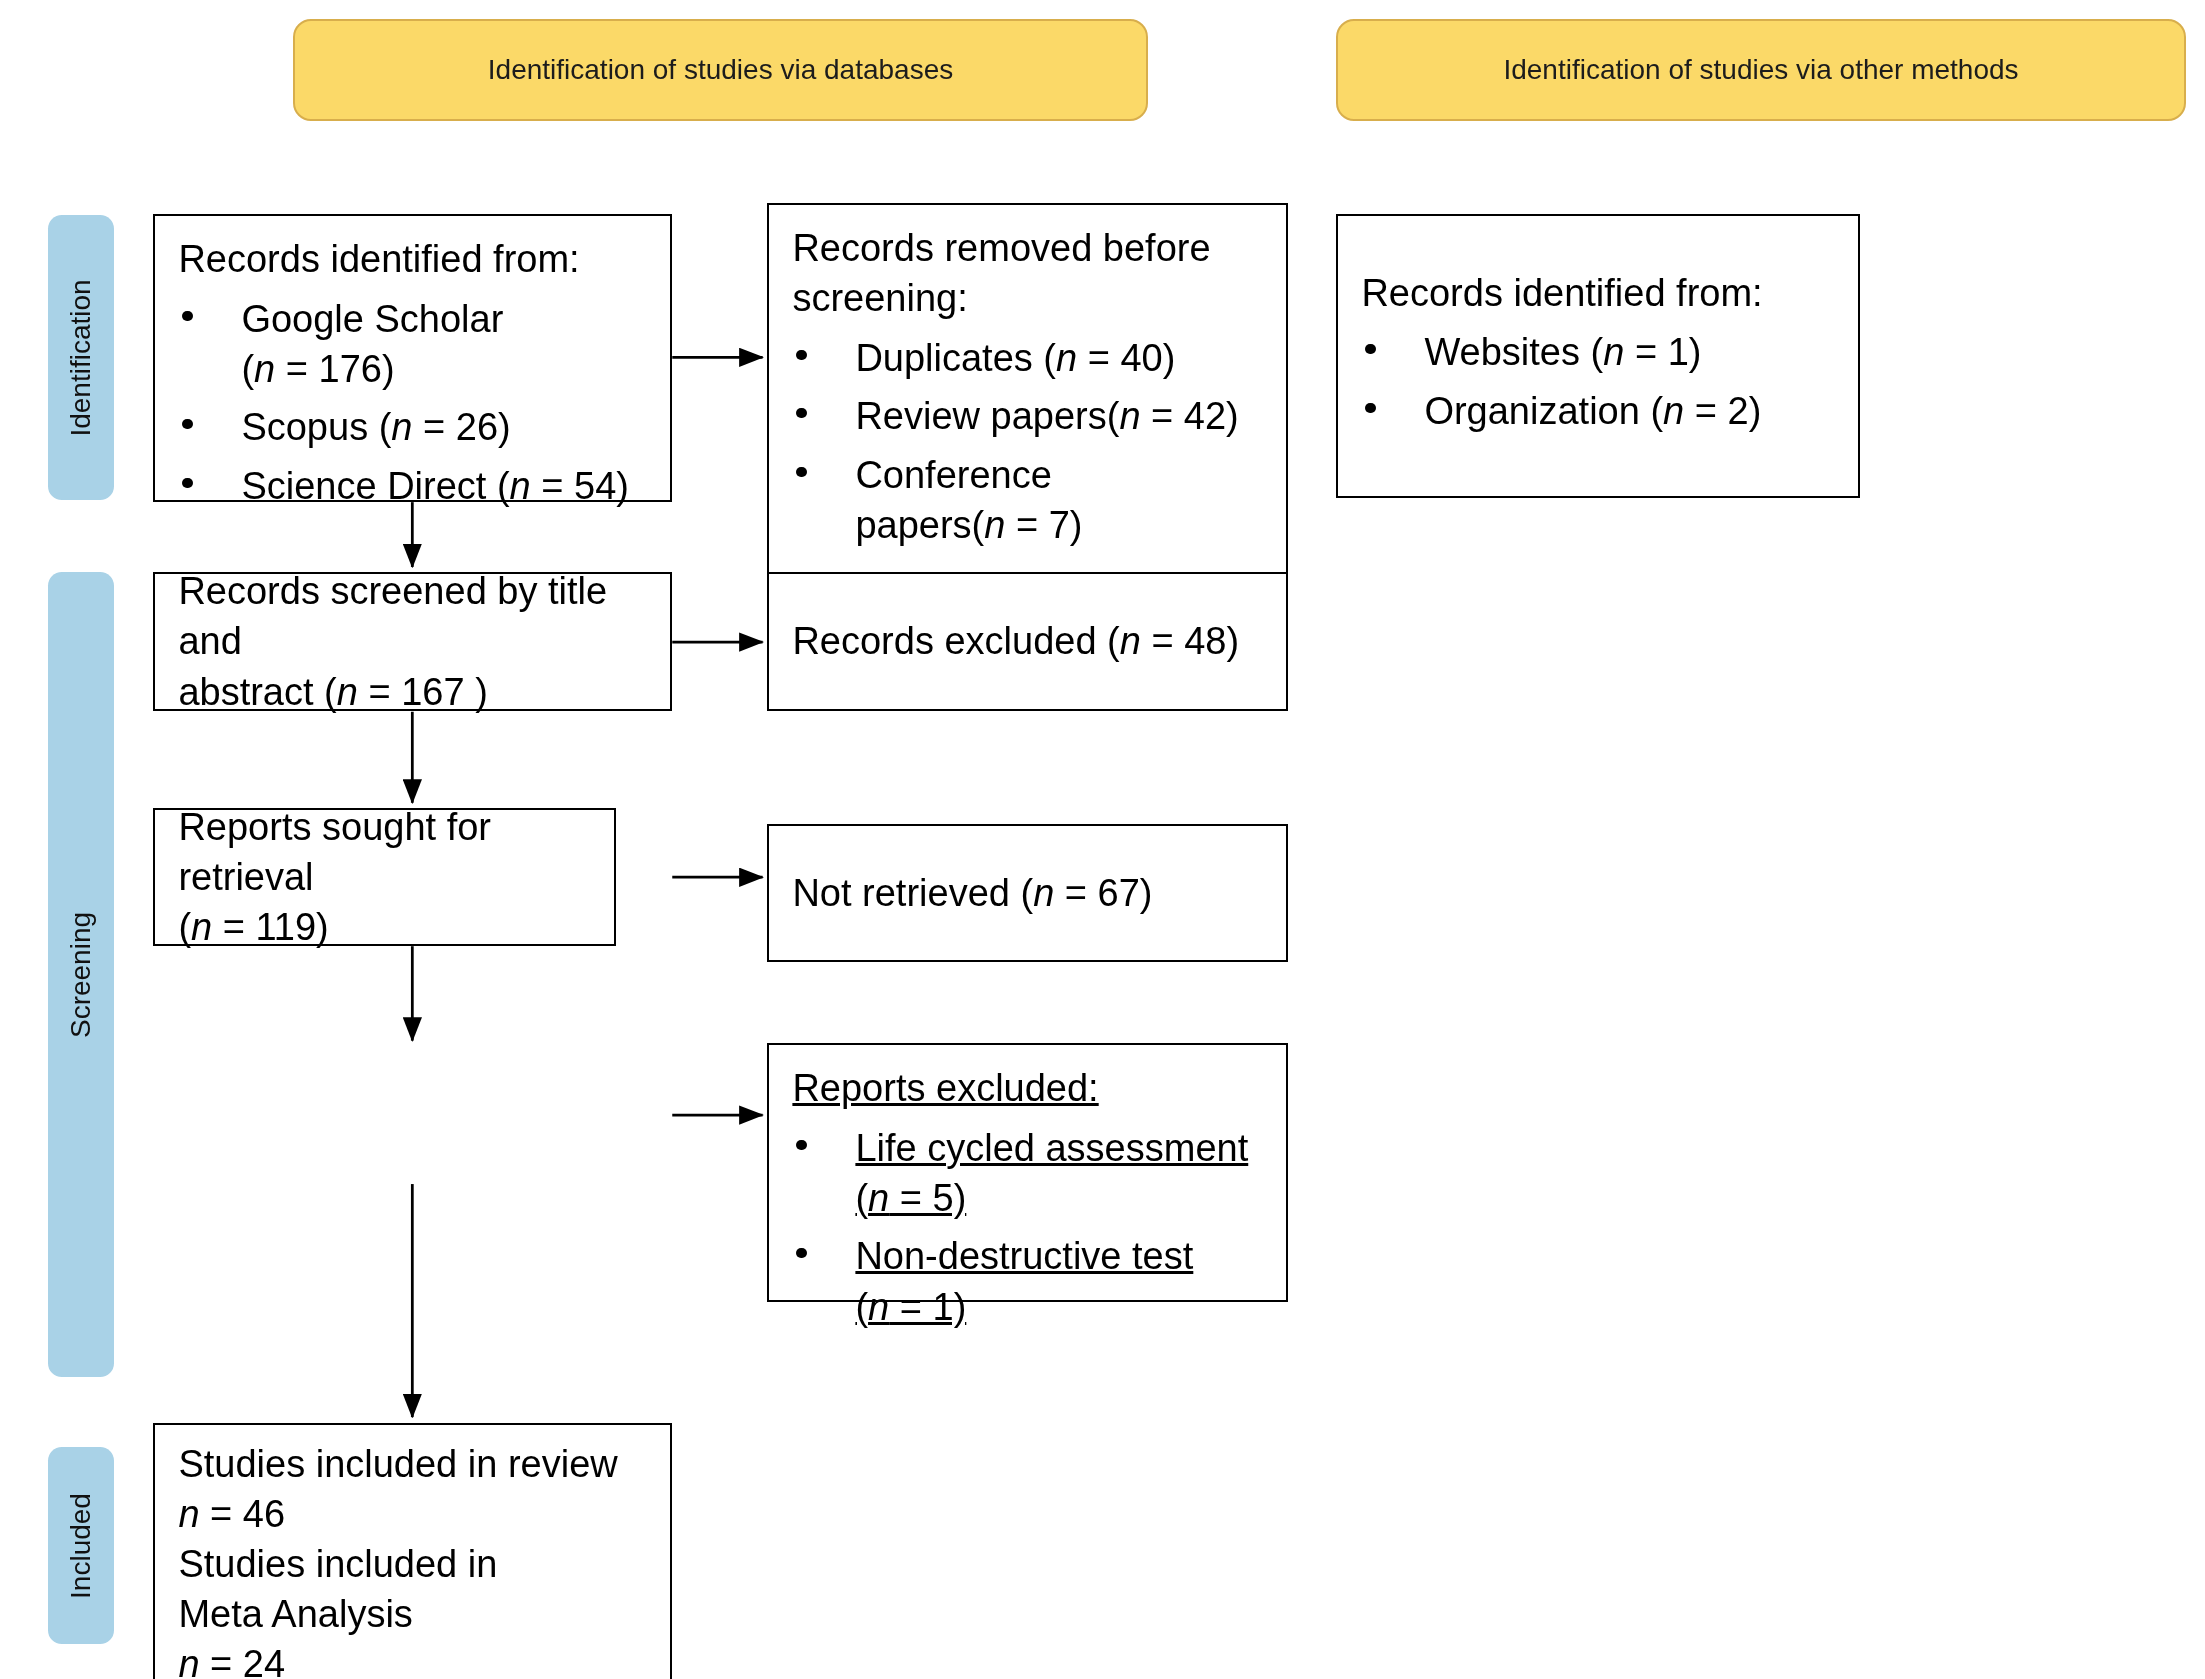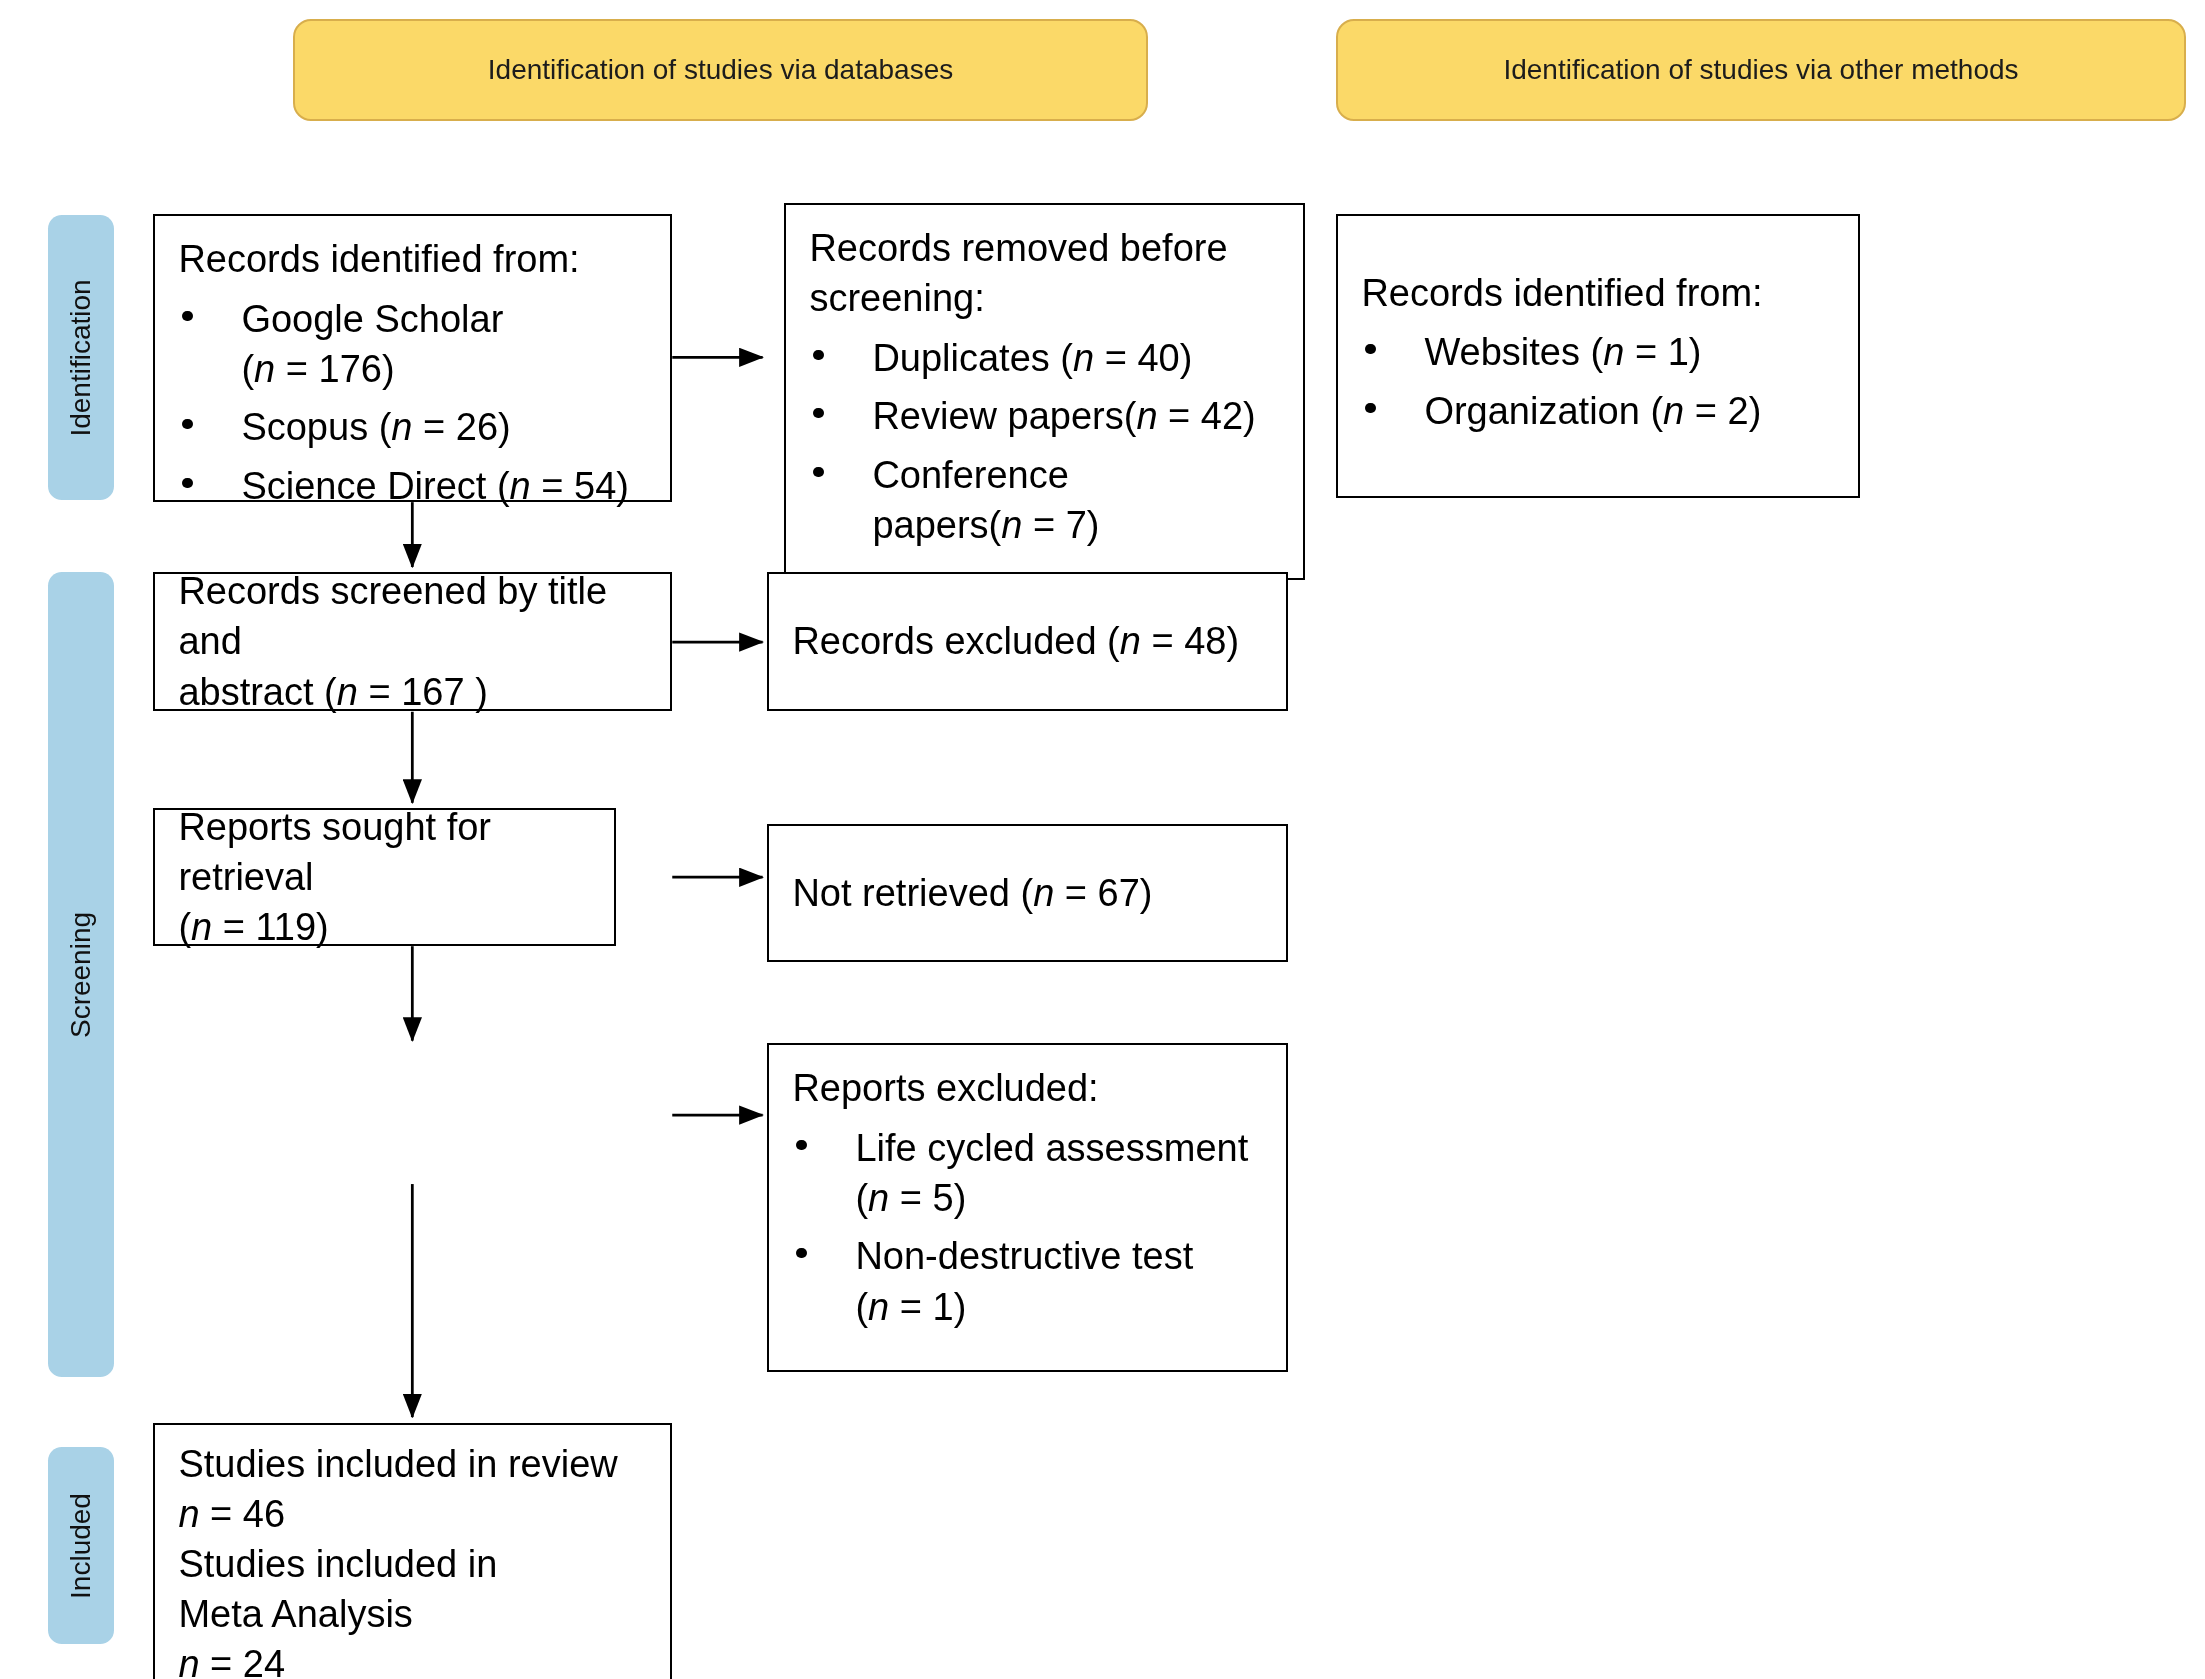--- a/index.html
+++ b/index.html
@@ -133,21 +133,21 @@
   <div class="fbox" style="left:153px; top:214px; width:519px; height:288px;">
     <div class="title">Records identified from:</div>
     <ul>
       <li>Google Scholar
 (<i>n</i> = 176)</li>
       <li>Scopus (<i>n</i> = 26)</li>
       <li>Science Direct (<i>n</i> = 54)</li>
     </ul>
   </div>
 
-  <div class="fbox" style="left:767px; top:203px; width:521px; height:377px;margin-left:17px;">
+  <div class="fbox" style="left:767px; top:203px; width:521px; height:377px;">
     <div class="title">Records removed before
 screening:</div>
     <ul>
       <li>Duplicates (<i>n</i> = 40)</li>
       <li>Review papers(<i>n</i> = 42)</li>
       <li>Conference
 papers(<i>n</i> = 7)</li>
     </ul>
   </div>
 
@@ -171,21 +171,21 @@
   <div class="fbox center" style="left:153px; top:808px; width:463px; height:138px;">
     <span class="txt">Reports sought for retrieval
 (<i>n</i> = 119)</span>
   </div>
 
   <div class="fbox center" style="left:767px; top:824px; width:521px; height:138px;">
     <span class="txt">Not retrieved (<i>n</i> = 67)</span>
   </div>
 
 
-  <div class="fbox" style="left:767px; top:1043px; width:521px; height:329px;">
+  <div class="fbox" style="left:767px; top:1043px; width:521px; height:259px;text-decoration:underline;">
     <div class="title">Reports excluded:</div>
     <ul>
       <li>Life cycled assessment
 (<i>n</i> = 5)</li>
       <li>Non-destructive test
 (<i>n</i> = 1)</li>
     </ul>
   </div>
 
   <div class="fbox toplines" style="left:153px; top:1423px; width:519px; height:272px;">

